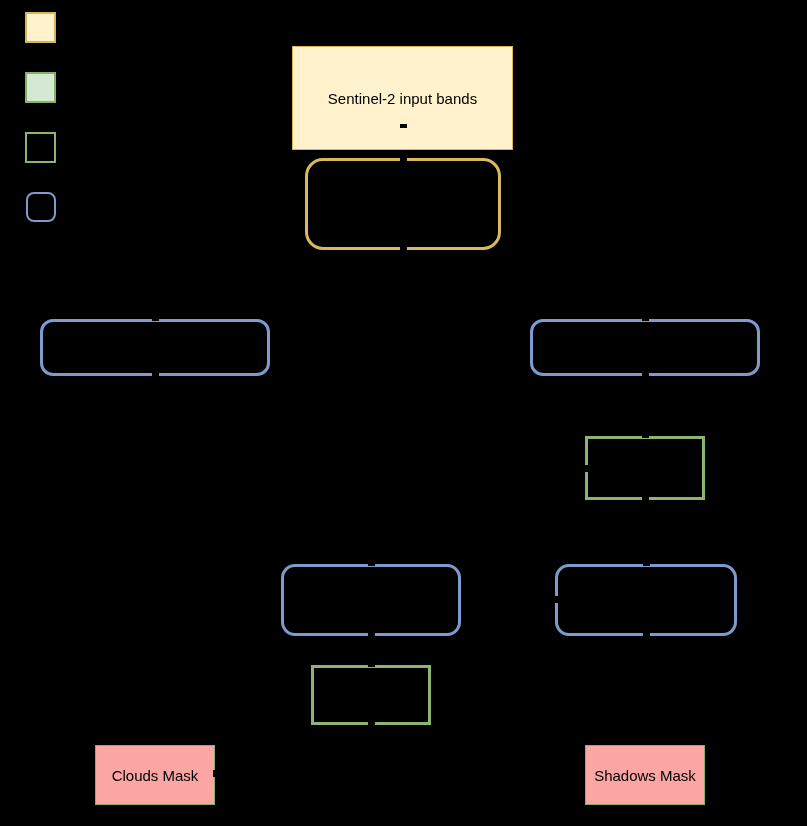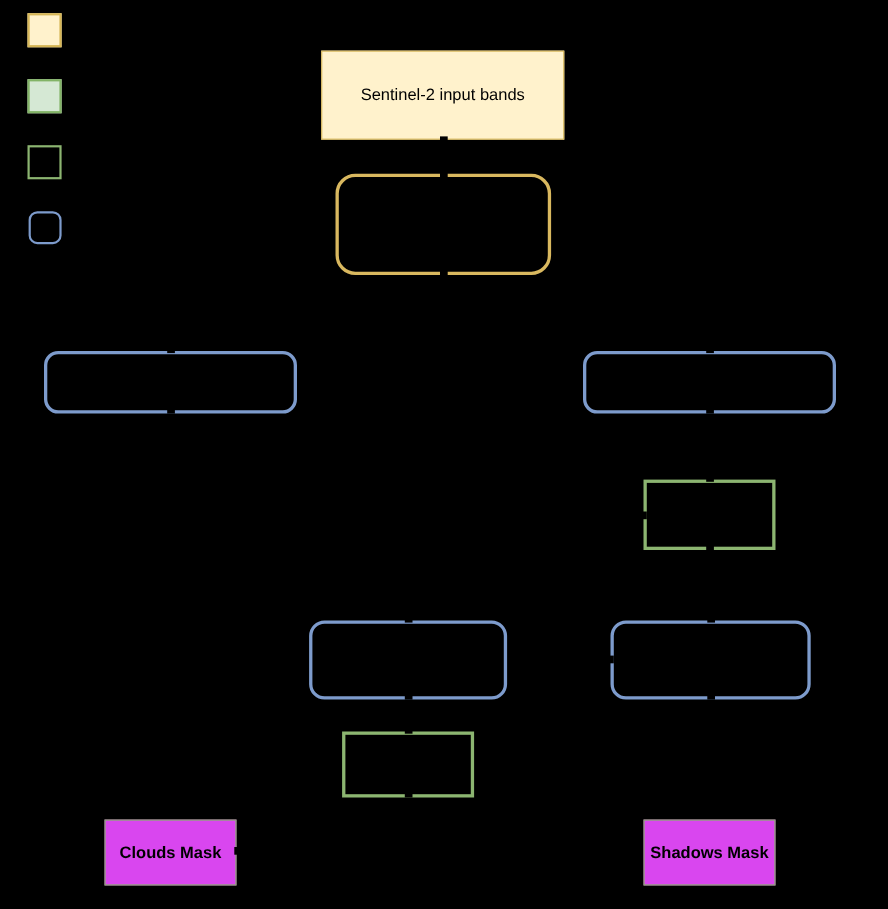--- a/index.html
+++ b/index.html
@@ -26,23 +26,22 @@
     font-size: 15px;
     line-height: 21px;
     color: #000000;
   }
   
   .fill-yellow {
     background: #FFF2CC;
     border: 1.5px solid #D6B656;
   }
   .fill-green {
-    background: #d946ef;
+    background: #fca5a5;
     border: 1px solid #82B366;
-    font-weight: bold;
   }
   
   .outline-yellow-round {
     background: transparent;
     border: 3px solid #D9B85F;
     border-radius: 18px;
   }
   .outline-blue-round {
     background: transparent;
     border: 3px solid #7D9BCC;
@@ -76,21 +75,21 @@
 </head>
 <body>
 
 <div class="canvas">
 
   <div class="swatch swatch-yellow-filled" style="left:25px; top:12px;"></div>
   <div class="swatch swatch-green-filled" style="left:25px; top:72px;"></div>
   <div class="swatch swatch-green-outline" style="left:25px; top:132px;"></div>
   <div class="swatch swatch-blue-outline" style="left:26px; top:192px; width:30px; height:30px;"></div>
 
-  <div class="node fill-yellow two-line" style="left:292px; top:46px; width:221px; height:81px;">
+  <div class="node fill-yellow two-line" style="left:292px; top:46px; width:221px; height:104px;">
     <div>
       <span>Sentinel-2 input bands</span>
     </div>
   </div>
 
   <div class="node outline-yellow-round" style="left:305px; top:158px; width:196px; height:92px;"></div>
 
   <div class="node outline-blue-round" style="left:40px; top:319px; width:230px; height:57px;"></div>
   <div class="node outline-blue-round" style="left:530px; top:319px; width:230px; height:57px;"></div>
 

